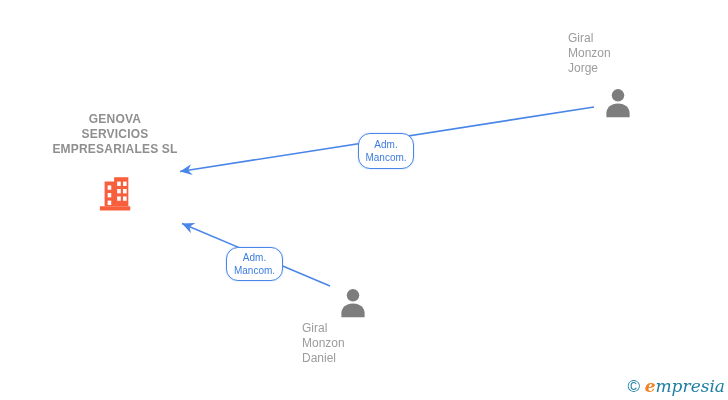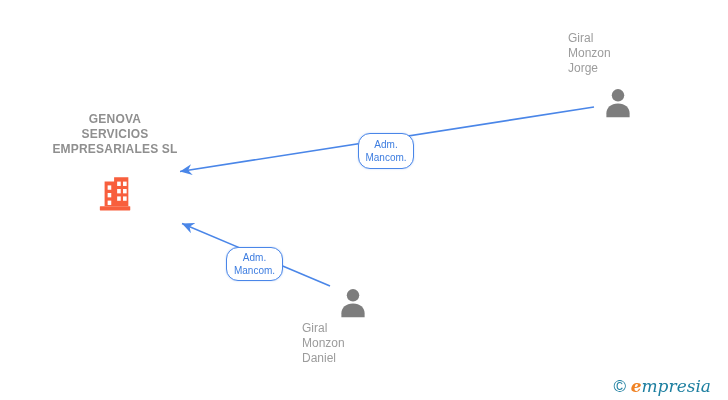--- a/index.html
+++ b/index.html
@@ -57,21 +57,21 @@
     font-size:10px;line-height:13px;
     text-align:center;
     display:flex;align-items:center;justify-content:center;
     box-shadow:0 0 2px rgba(74,134,232,.35);
     margin-top:11px;
   }
   .edge-label.one{left:358px;top:122px;width:56px;height:36px;}
   .edge-label.two{left:226px;top:236px;width:57px;height:34px;}
 
   .watermark{
-    position:absolute;right:17px;bottom:3px;
+    position:absolute;right:3px;bottom:3px;
     font-size:17px;line-height:20px;
     cursor:pointer;
     user-select:none;
   }
   .watermark .copy{color:var(--logo-teal);font-family:"Liberation Sans",sans-serif;}
   .watermark .brand{font-family:"DejaVu Serif", serif;font-style:italic;}
   .watermark .e{color:var(--logo-orange);font-weight:bold;}
   .watermark .rest{color:var(--logo-teal);}
 </style>
 </head>

